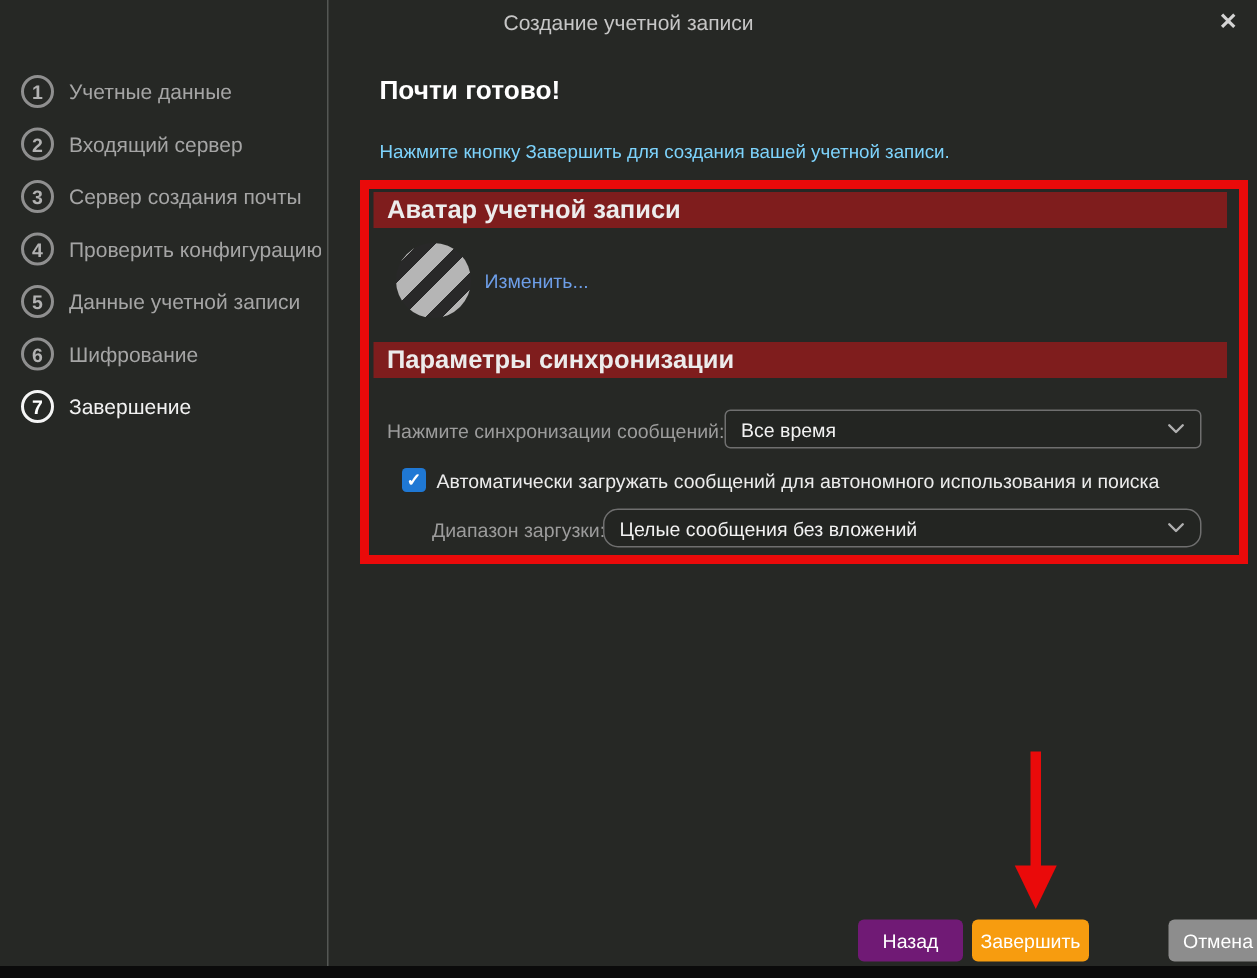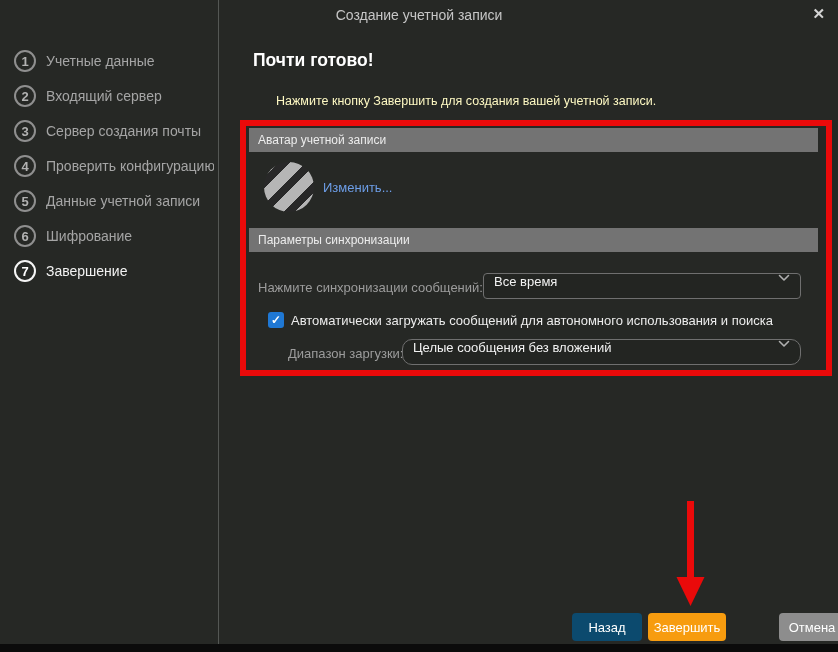--- a/index.html
+++ b/index.html
@@ -37,48 +37,48 @@
   .step-label { color:#a5a5a5; font-size:14px; }
   .step.active .step-circle { border-color:#f5f5f5; color:#ffffff; }
   .step.active .step-label { color:#f2f2f2; }
   
   .heading {
     position:absolute; left:253px; top:50px;
     color:#ffffff; font-size:17.5px; font-weight:bold;
   }
   .subtitle {
     position:absolute; left:253px; top:94px;
-    color:#fef9c3; font-size:12.5px;margin-left:23px;
+    color:#7dd3fc; font-size:12.5px;
   }
   
   .section-bar {
     position:absolute; left:249px; width:569px; height:24px;
-    background:#737373; color:#ececec;
-    font-size:12px; font-weight:normal; line-height:24px; padding-left:9px;
+    background:#7f1d1d; color:#ececec;
+    font-size:17px; font-weight:bold; line-height:24px; padding-left:9px;
   }
   .bar-avatar { top:128px; }
   .bar-sync { top:228px; }
   
   .avatar {
     position:absolute; left:264px; top:162px; width:50px; height:50px;
     border-radius:50%;
     background:repeating-linear-gradient(135deg,#b5b5b5 0 11px,#282828 11px 19px);
   }
   .change-link {
     position:absolute; left:323px; top:180px;
     color:#6d9ee8; font-size:13px; cursor:pointer;
   }
   
   .field-label { position:absolute; color:#9c9c9c; font-size:13px; }
   .period-label { left:258px; top:280px; }
   .range-label  { left:288px; top:346px; }
   .dropdown {
     position:absolute; height:26px;
     background:#232522; border:1px solid #6f6f6f; border-radius:4px;
-    display:flex; align-items:flex-start; justify-content:space-between;
+    display:flex; align-items:center; justify-content:space-between;
     padding:0 10px; color:#f2f2f2; font-size:13px; cursor:pointer;
   }
   .dd-period { left:483px; top:273px; width:318px; }
   .dd-range  { left:402px; top:339px; width:399px;border-radius:10px; }
   .checkbox {
     position:absolute; left:268px; top:312px; width:16px; height:16px;
     background:#1f78d4; border-radius:3px; cursor:pointer;
     color:#fff; font-size:12px; font-weight:bold;
     display:flex; align-items:center; justify-content:center;
   }
@@ -91,21 +91,21 @@
     position:absolute; left:240px; top:120px; width:592px; height:256px;
     border:6px solid #ea0a0a; pointer-events:none; z-index:5;
   }
   .arrow-svg { position:absolute; left:662px; top:497px; pointer-events:none; z-index:6; }
   
   .btn {
     position:absolute; top:613px; height:28px;
     border:none; border-radius:4px; color:#ffffff; font-size:13px;
     font-family:"Liberation Sans", sans-serif; cursor:pointer;
   }
-  .btn-back   { left:572px; width:70px; background:#0c4a6e; }
+  .btn-back   { left:572px; width:70px; background:#701a75; }
   .btn-finish { left:648px; width:78px; background:#f79c0f; }
   .btn-cancel { left:752px; width:66px; background:#8d8d8d;margin-left:27px; }
   .bottom-strip {
     position:absolute; left:0; bottom:0; width:100%; height:8px; background:#0b0b0b;
   }
   .chevron { flex:0 0 12px; }
 </style>
 </head>
 <body>
 

